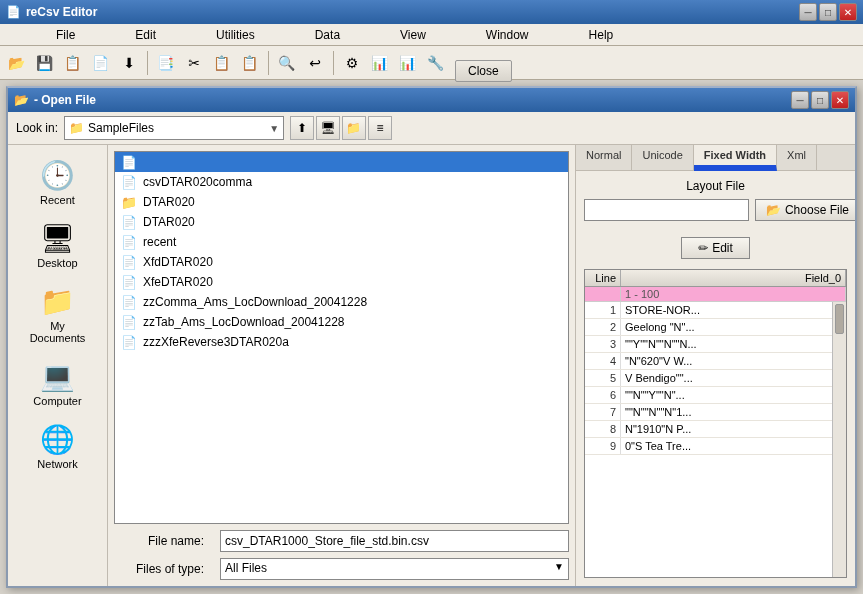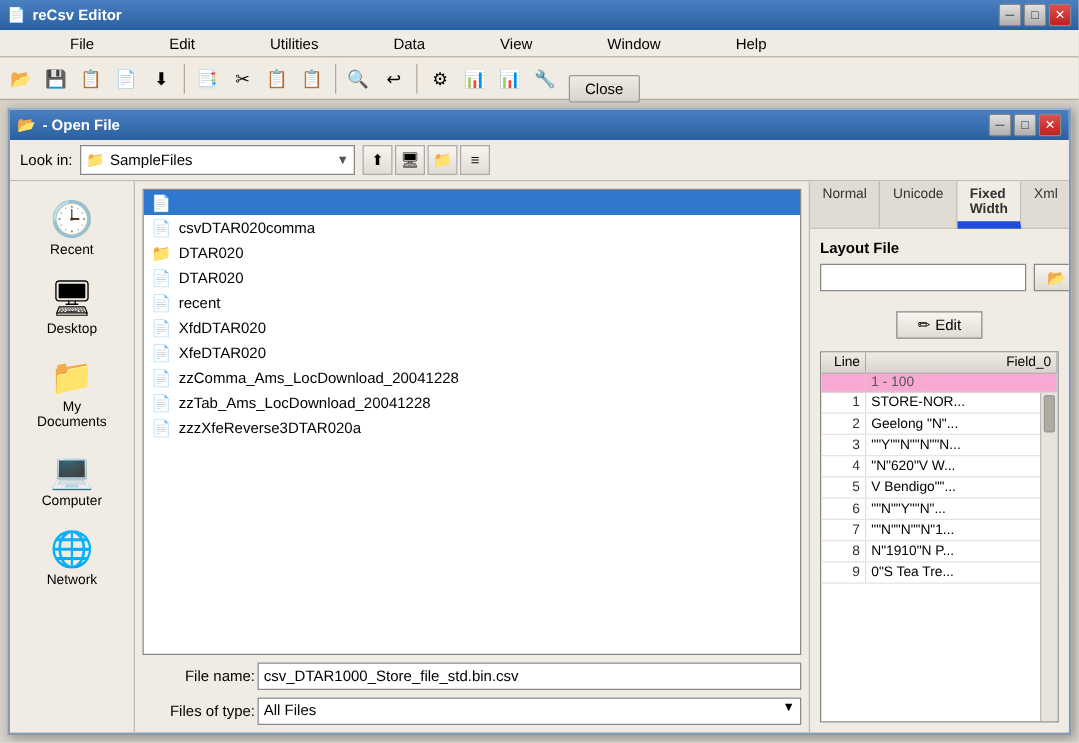--- a/index.html
+++ b/index.html
@@ -253,21 +253,21 @@
     .file-icon {
       font-size: 13px;
       width: 16px;
       flex-shrink: 0;
     }
 
     
     .filename-row, .filetype-row {
       display: flex;
       align-items: center;
-      gap: 2px;
+      gap: 16px;
     }
     .input-label {
       width: 90px;
       font-size: 12px;
       text-align: right;
       white-space: nowrap;
     }
     .filename-input {
       flex: 1;
       height: 22px;
@@ -288,21 +288,21 @@
       cursor: pointer;
       position: relative;
     }
     .filetype-select-arrow {
       margin-left: auto;
       font-size: 10px;
     }
 
     
     .right-panel {
-      width: 208px;
+      width: 280px;
       background: #f0ece4;
       border-left: 1px solid #c0bab0;
       display: flex;
       flex-direction: column;
     }
     .tabs-row {
       display: flex;
       border-bottom: 1px solid #c0bab0;
       background: #e0dcd4;
     }
@@ -323,21 +323,22 @@
 
     .right-panel-body {
       padding: 8px;
       display: flex;
       flex-direction: column;
       gap: 6px;
       flex: 1;
     }
     .layout-file-label {
       font-size: 12px;
-      font-weight: bold;
+      font-weight: normal;
+      text-align: center;
     }
     .layout-file-row {
       display: flex;
       align-items: center;
       gap: 6px;
     }
     .layout-file-input {
       flex: 1;
       height: 22px;
       border: 1px solid #888;

